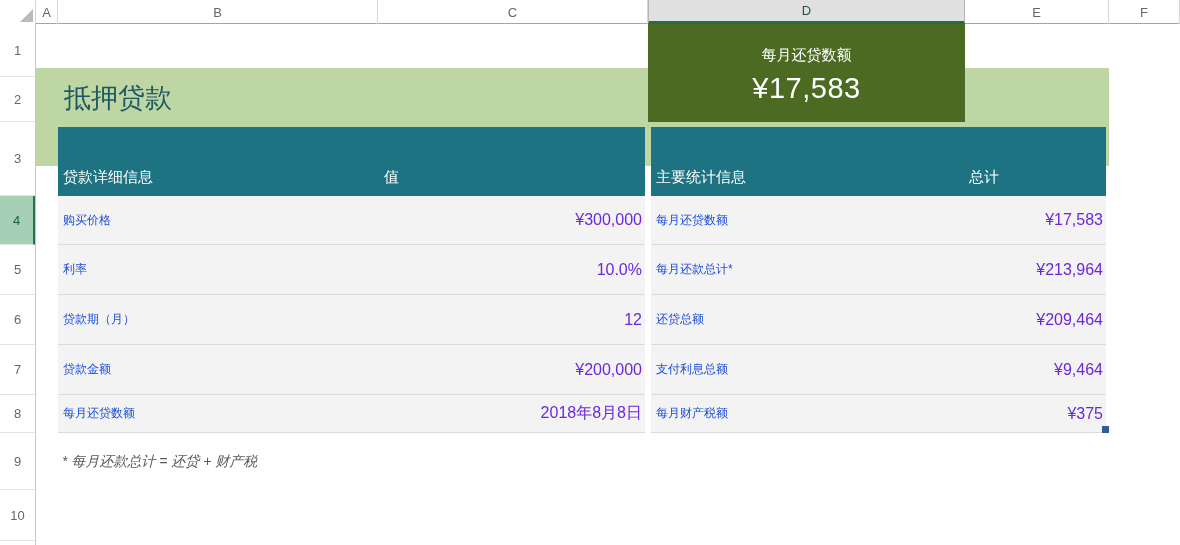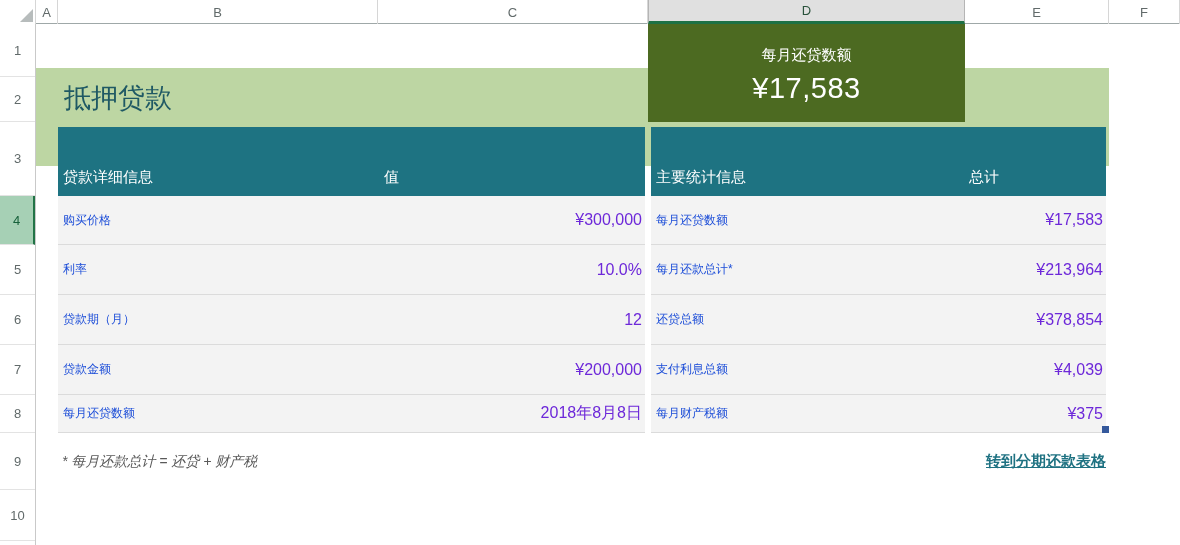--- a/index.html
+++ b/index.html
@@ -128,30 +128,29 @@
     <div class="trow" style="height:49px">
       <span class="tlabel">每月还贷数额</span>
       <span class="tvalue">¥17,583</span>
     </div>
     <div class="trow" style="height:50px">
       <span class="tlabel">每月还款总计*</span>
       <span class="tvalue">¥213,964</span>
     </div>
     <div class="trow" style="height:50px">
       <span class="tlabel">还贷总额</span>
-      <span class="tvalue">¥378,854</span>
+      <span class="tvalue">¥209,464</span>
     </div>
     <div class="trow" style="height:50px">
       <span class="tlabel">支付利息总额</span>
-      <span class="tvalue">¥4,039</span>
+      <span class="tvalue">¥9,464</span>
     </div>
     <div class="trow" style="height:38px">
       <span class="tlabel">每月财产税额</span>
       <span class="tvalue">¥375</span>
     </div>
   </div>
 
   <div class="footnote">* 每月还款总计 = 还贷 + 财产税</div>
-  <div class="golink">转到分期还款表格</div>
 
   <div class="handle"></div>
 
 </div>
 
 </body></html>

